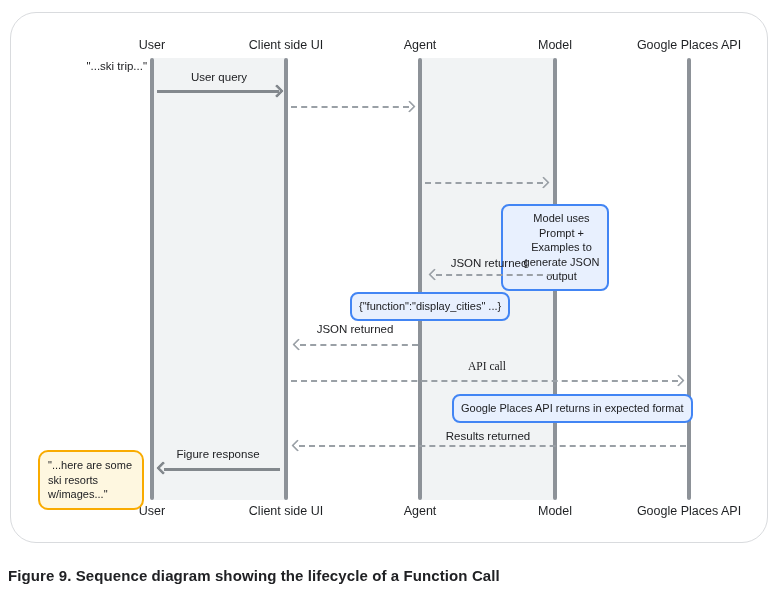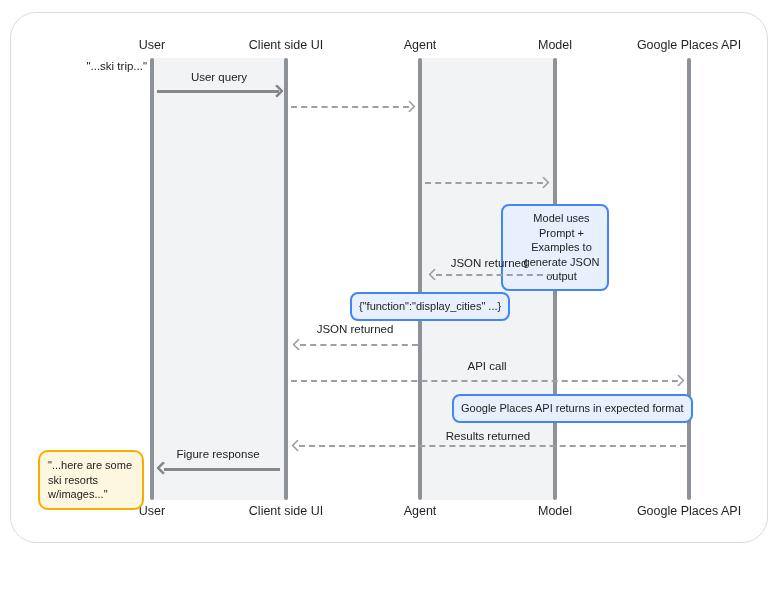--- a/index.html
+++ b/index.html
@@ -89,30 +89,31 @@
   <div class="line-dashed" style="left:436px; top:274px; width:117px;"></div>
   <div class="ah l" style="left:430px; top:270px;"></div>
 
   <div class="note nowrap" style="left:350px; top:292px;">{"function":"display_cities" ...}</div>
 
   <div class="msg-label" style="left:355px; top:323px;">JSON returned</div>
   <div class="line-dashed" style="left:300px; top:344px; width:118px;"></div>
   <div class="ah l" style="left:294px; top:340px;"></div>
 
 
-  <div class="msg-label" style="left:487px; top:360px;">API call</div>
+  <div class="msg-label" style="left:487px; top:360px;font-family:Liberation Serif, serif;">API call</div>
   <div class="line-dashed" style="left:291px; top:380px; width:387px;"></div>
   <div class="ah r" style="left:674px; top:376px;"></div>
 
   <div class="note nowrap" style="left:452px; top:394px;">Google Places API returns in expected format</div>
 
   <div class="msg-label" style="left:488px; top:430px;">Results returned</div>
   <div class="line-dashed" style="left:299px; top:445px; width:387px;"></div>
   <div class="ah l" style="left:293px; top:441px;"></div>
 
   <div class="msg-label" style="left:218px; top:448px;">Figure response</div>
   <div class="line-solid" style="left:164px; top:468px; width:116px;"></div>
   <div class="ah l solid" style="left:158px; top:463px;"></div>
 
   <div class="note orange" style="left:38px; top:450px; width:106px;">"...here are some ski resorts w/images..."</div>
 
+  <div class="caption">Figure 9. Sequence diagram showing the lifecycle of a Function Call</div>
 
 </div>
 
 </body></html>

